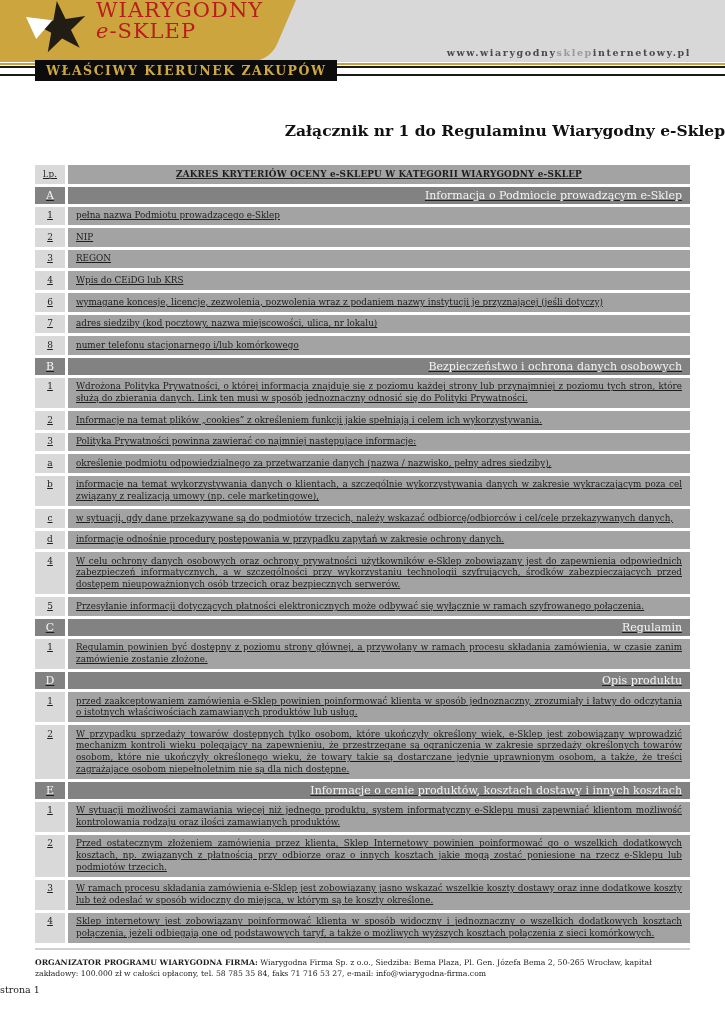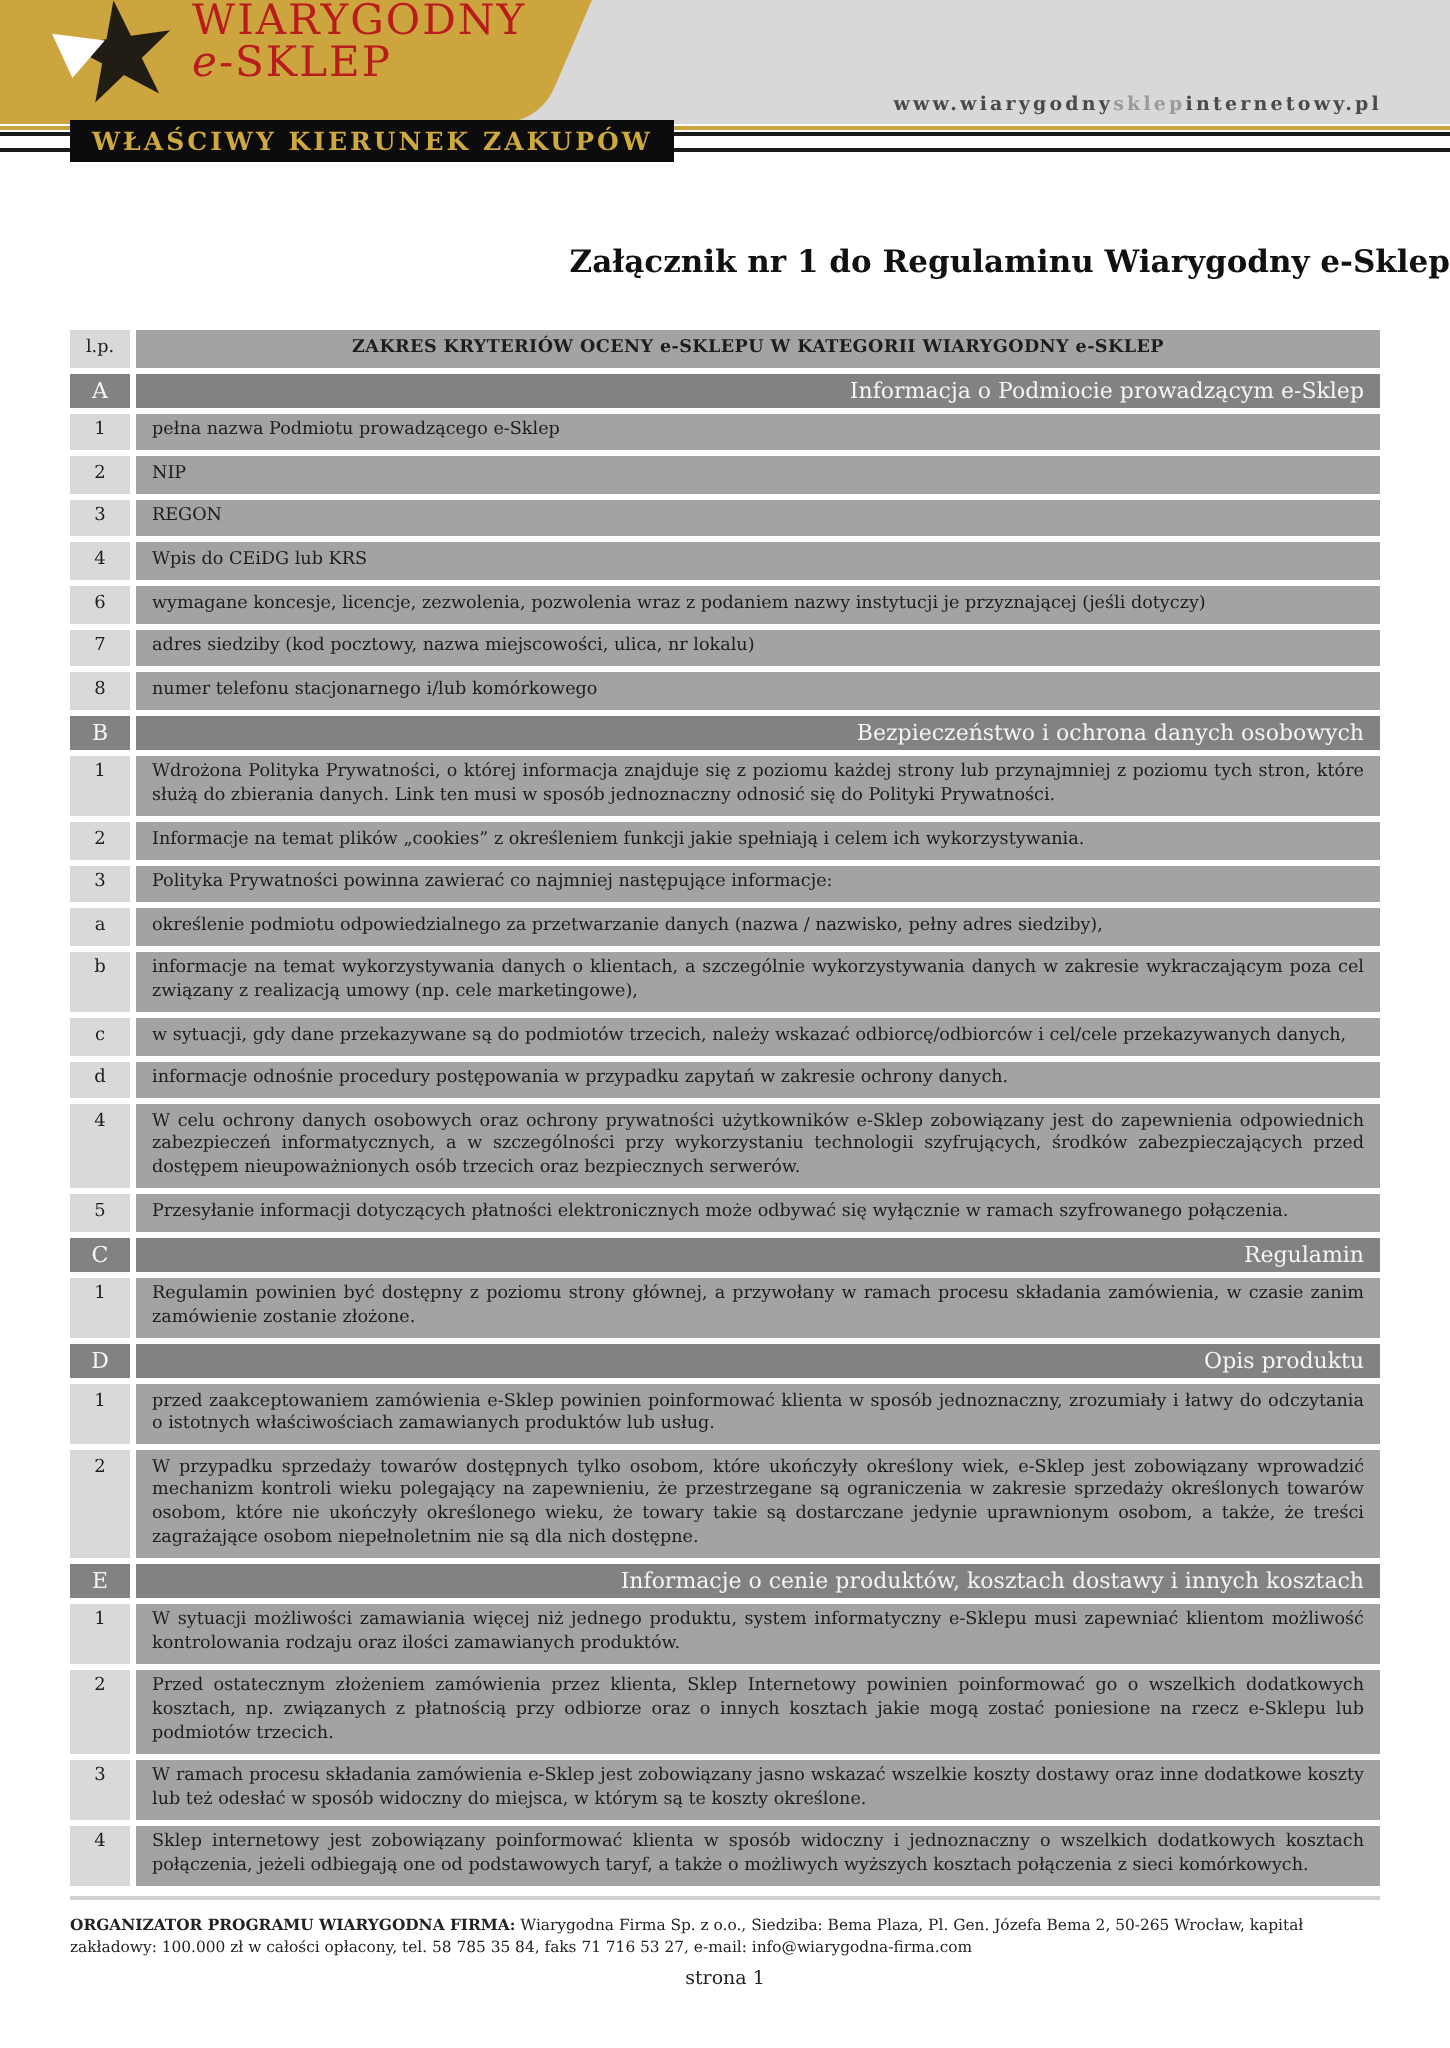--- a/index.html
+++ b/index.html
@@ -25,38 +25,38 @@
   .ribbon{position:absolute;top:60px;left:35px;height:21px;line-height:21px;padding:0 11px;
         background:#0c0c0c;color:#cfa940;font-size:12.5px;font-weight:700;letter-spacing:1.5px;z-index:3;}
   .site-url{position:absolute;top:47px;right:34px;font-size:9.5px;font-weight:700;
         letter-spacing:1.6px;color:#4a4a4a;z-index:2;}
   .site-url .lite{color:#9a9a9a;}
 
   
   .doc-title{margin-top:37px;text-align:right;font-size:15.5px;font-weight:700;color:#111;}
 
   
-  .criteria{width:655px;margin:25px auto 0 35px;}
+  .criteria{width:655px;margin:25px auto 0 35px;text-decoration:underline;}
   .row{display:grid;grid-template-columns:30px 1fr;column-gap:3px;margin-bottom:3px;}
   .cell{box-sizing:border-box;}
   .num{background:#d9d9d9;text-align:center;font-size:9px;padding:3.5px 2px;}
   .content{background:#a3a3a3;font-size:8.8px;line-height:1.32;padding:3.5px 8px;
         text-align:justify;color:#1d1d1d;}
   .head .num{font-size:8.8px;}
   .head .content{text-align:center;font-weight:700;font-size:8.8px;letter-spacing:.2px;}
   .section .sec-id{background:#828282;color:#f4f4f4;text-align:center;font-size:11px;
         padding:2px 0;}
   .section .sec-title{background:#828282;color:#f4f4f4;font-size:11px;padding:2px 8px;
         text-align:right;}
 
   
   .footer{position:absolute;left:35px;top:948px;width:655px;border-top:2px solid #d0d0d0;
         padding-top:7px;font-size:7.7px;line-height:1.45;color:#222;text-align:left;}
   .footer b{font-weight:700;}
-  .page-num{position:absolute;left:0;top:984px;width:725px;text-align:center;font-size:9.5px;color:#222;}
+  .page-num{position:absolute;left:0;top:984px;width:725px;text-align:left;font-size:9.5px;color:#222;}
 </style>
 </head>
 <body>
 
 <div class="page">
 
   <header class="masthead">
     <div class="band-gray"></div>
     <svg class="band-gold" width="725" height="62" viewBox="0 0 725 62" aria-hidden="true">
       <path d="M0 0 H296 L278 42 Q270 62 246 62 H0 Z" fill="#cca53e"></path>

